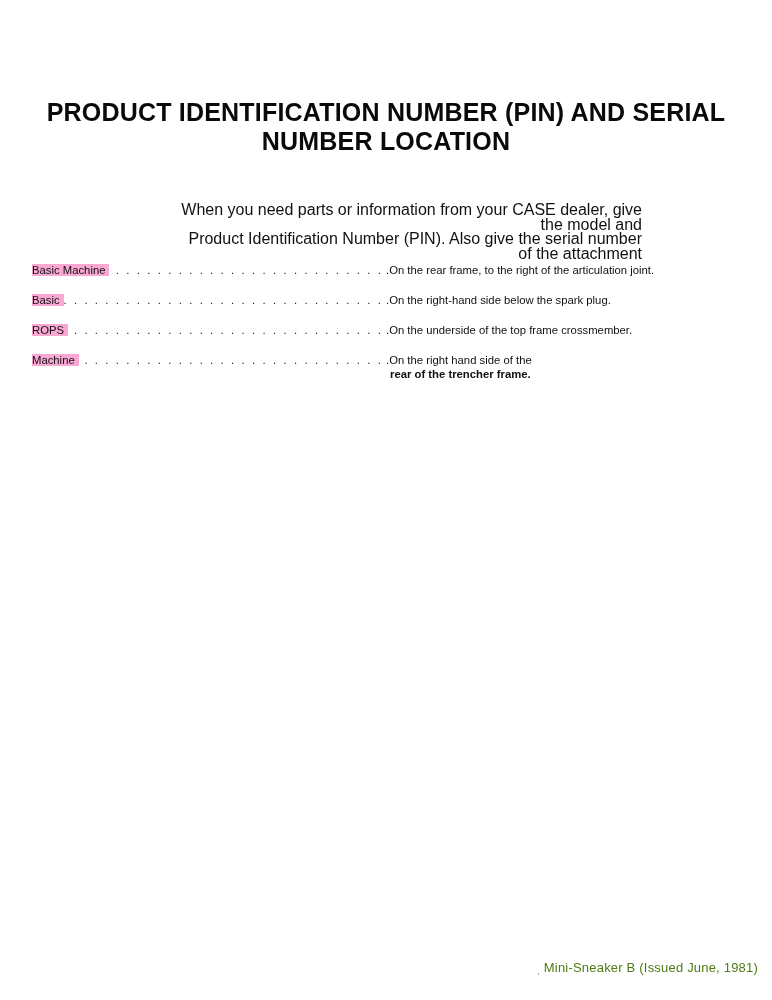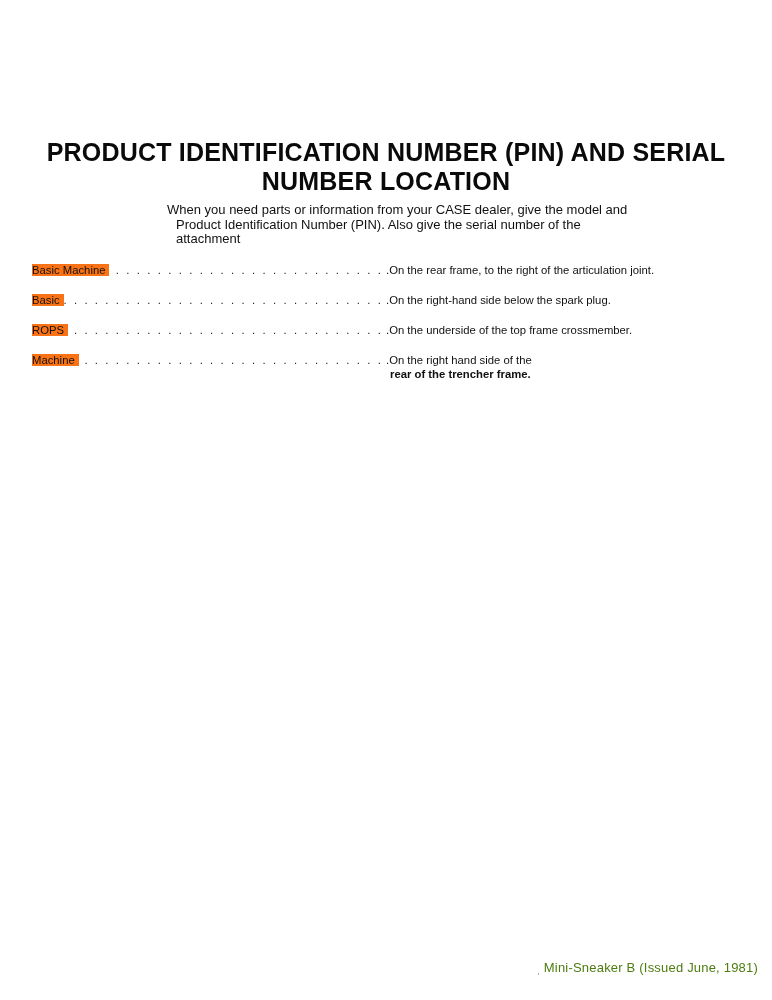--- a/index.html
+++ b/index.html
@@ -20,31 +20,31 @@
       top: 98px;
       left: 0;
       width: 772px;
       text-align: center;
       font-family: "Liberation Sans", sans-serif;
       font-weight: bold;
       font-size: 25px;
       line-height: 29px;
       letter-spacing: 0.2px;
       color: #0a0a0a;
-      margin-top: 40px;
     }
     .page-title span { display: block; }
     .intro {
       position: absolute;
       top: 203px;
       left: 152px;
       width: 490px;
-      font-size: 13px;
+      font-size: 16px;
       line-height: 14.5px;
       color: #111;
+      text-align: right;
     }
     .intro .first { display: block; text-indent: 15px; }
     .intro .rest { display: block; padding-left: 24px; }
     .loc-table {
       position: absolute;
       top: 263px;
       left: 32px;
       width: 700px;
     }
     .loc-row {
@@ -55,21 +55,21 @@
     }
     .loc-row .leader {
       position: absolute;
       left: 0;
       top: 0;
       width: 357px;
       overflow: hidden;
       white-space: nowrap;
     }
     .loc-row .leader .name {
-      background: #f97316;
+      background: #f9a8d4;
       padding-right: 4px;
       position: relative;
       z-index: 1;
     }
     .loc-row .leader .dots {
       position: absolute;
       left: 0;
       right: 0;
       top: 0;
       text-align: right;

